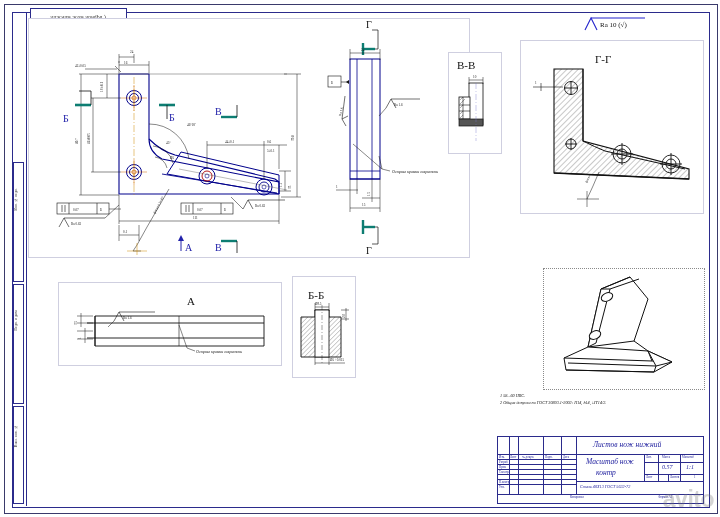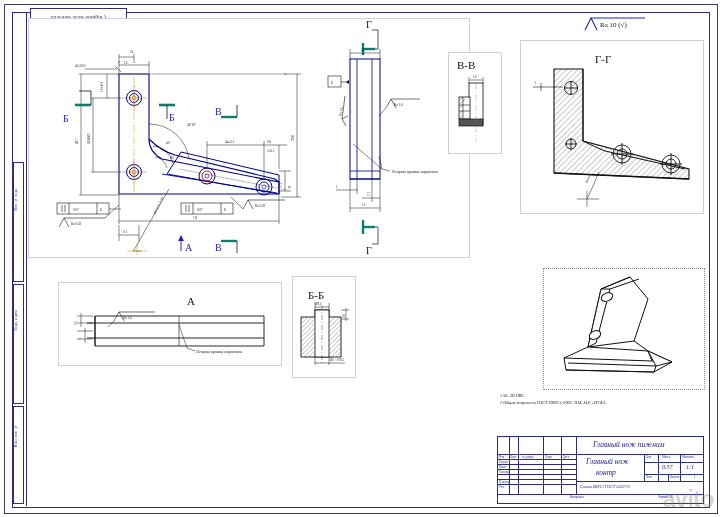--- a/index.html
+++ b/index.html
@@ -577,23 +577,23 @@
     <div class="tb-line tb-v" style="left:11px;top:0;height:57px;"></div>
     <div class="tb-line tb-v" style="left:20px;top:0;height:57px;"></div>
     <div class="tb-line tb-v" style="left:45px;top:0;height:57px;"></div>
     <div class="tb-line tb-v" style="left:63px;top:0;height:57px;"></div>
     <div class="tb-line tb-v" style="left:78px;top:0;height:57px;"></div>
     <div class="tb-line tb-v" style="left:146px;top:17px;height:27px;"></div>
     <div class="tb-line tb-v" style="left:160px;top:17px;height:27px;"></div>
     <div class="tb-line tb-v" style="left:182px;top:17px;height:27px;"></div>
     <div class="tb-line tb-v" style="left:170px;top:37px;height:7px;"></div>
 
-    <div class="tb-txt tb-name" style="left:95px;top:3px;">Главный нож пижним</div>
-
-    <div class="tb-txt tb-name" style="left:88px;top:20px;">Главный нож</div>
+    <div class="tb-txt tb-name" style="left:95px;top:3px;">Листов нож нижний</div>
+
+    <div class="tb-txt tb-name" style="left:88px;top:20px;">Масштаб нож</div>
     <div class="tb-txt tb-name" style="left:98px;top:31px;">контр</div>
 
     <div class="tb-txt tb-mat" style="left:82px;top:47px;">Сталь 40Х13 ГОСТ 5632-72</div>
 
     <div class="tb-txt tb-tiny" style="left:1px;top:18px;">Изм.</div>
     <div class="tb-txt tb-tiny" style="left:12px;top:18px;">Лист</div>
     <div class="tb-txt tb-tiny" style="left:24px;top:18px;">№ докум.</div>
     <div class="tb-txt tb-tiny" style="left:47px;top:18px;">Подп.</div>
     <div class="tb-txt tb-tiny" style="left:65px;top:18px;">Дата</div>
 

